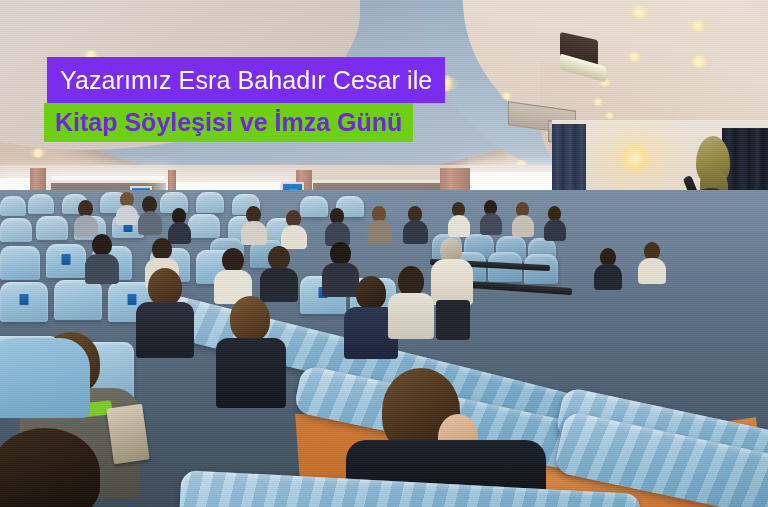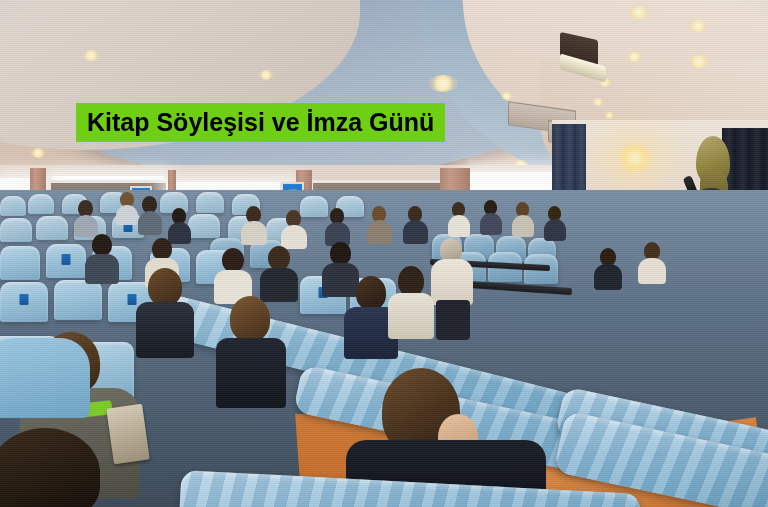--- a/index.html
+++ b/index.html
@@ -610,16 +610,17 @@
 
   </div>
 
   <div class="seat-row-rail" style="left:560px;top:410px;width:250px;height:62px;transform:rotate(12deg);transform-origin:left center;"></div>
   <div class="seat-row-rail" style="left:180px;top:470px;width:460px;height:62px;transform:rotate(3deg);transform-origin:left center;"></div>
 
   <div class="photo-soft"></div>
   <div class="vignette"></div>
   <div class="grain"></div>
 
-
-  <div class="band band-bottom" style="background: rgb(110, 207, 20); color: #000000; margin-left: 32px;">Kitap Söyleşisi ve İmza Günü</div>
+  <div class="band band-top" style="background: rgb(122, 44, 239); color: rgb(255, 255, 255);">Yazarımız Esra Bahadır Cesar ile</div>
+
+  <div class="band band-bottom" style="background: rgb(110, 207, 20); color: #6d28d9;">Kitap Söyleşisi ve İmza Günü</div>
 
 </div>
 
 </body></html>

